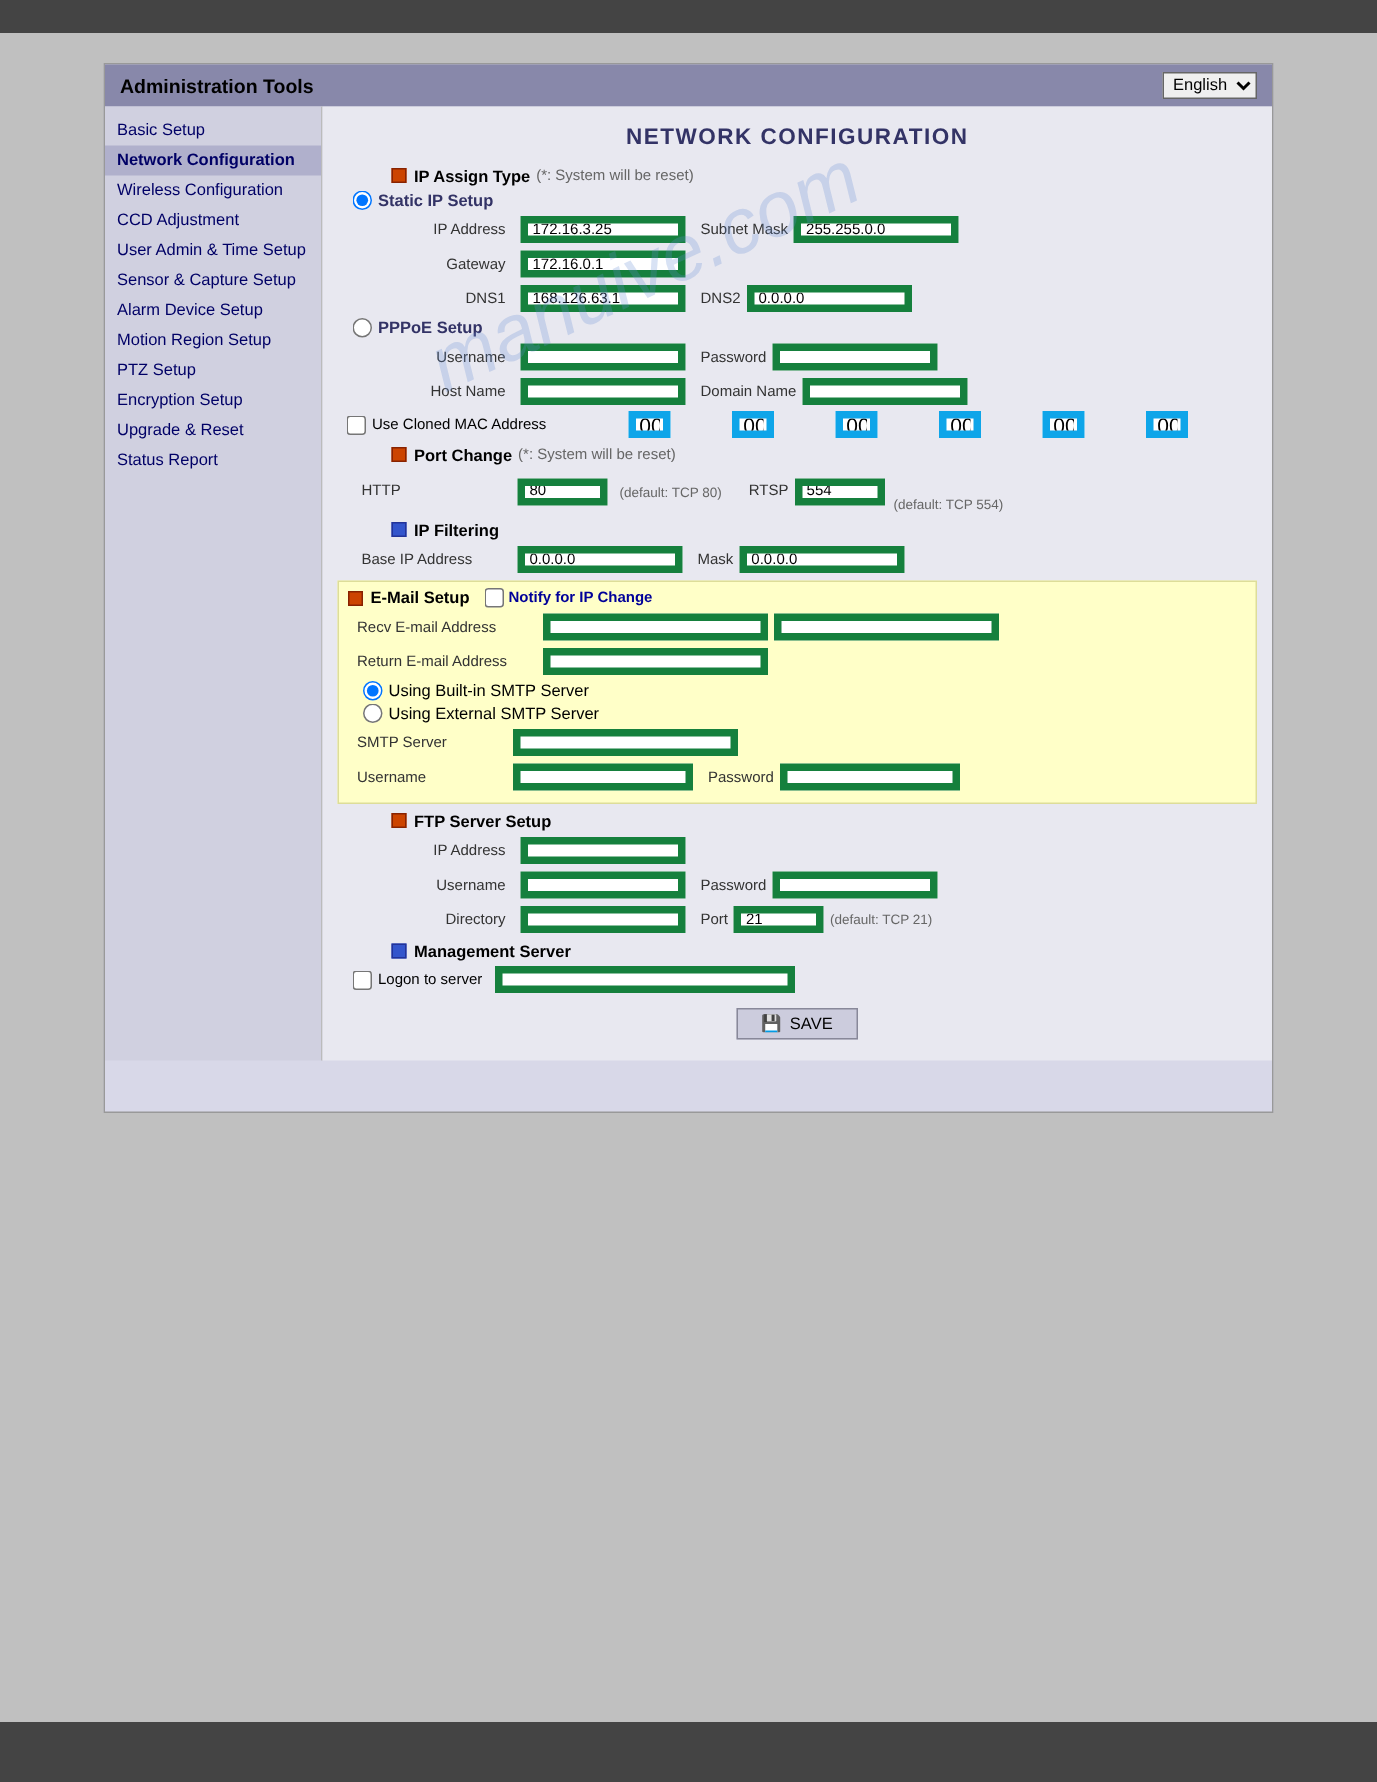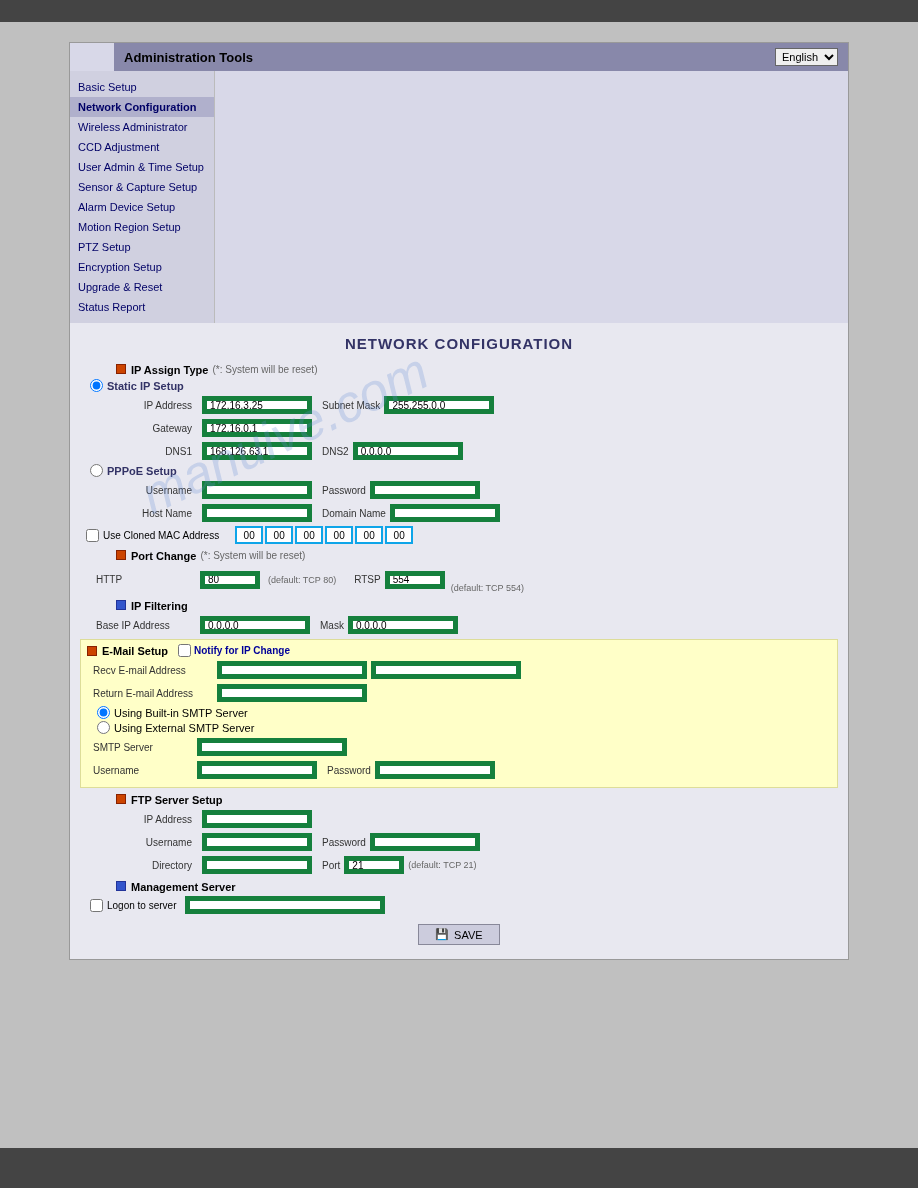--- a/index.html
+++ b/index.html
@@ -36,40 +36,38 @@
       border: 1px solid #999;
       width: 780px;
       min-height: 700px;
     }
     .admin-header {
       background: #8888aa;
       display: flex;
       align-items: center;
       justify-content: space-between;
       padding: 5px 10px;
-      margin-left: 44px;
     }
     .admin-header-title {
       color: #000;
       font-weight: bold;
       font-size: 13px;
     }
     .lang-select-container {
       display: flex;
       align-items: center;
       gap: 4px;
     }
     .lang-select {
       font-size: 11px;
       padding: 1px 2px;
       border: 1px solid #666;
     }
     .admin-body {
       display: flex;
-      flex-direction: column;
     }
     
     .sidebar {
       background: #d0d0e0;
       width: 145px;
       min-width: 145px;
       padding: 6px 0;
       border-right: 1px solid #bbb;
     }
     .sidebar-item {
@@ -167,26 +165,27 @@
       font-size: 10px;
     }
     .checkbox-row input[type=checkbox] { margin-right: 4px; }
     .mac-inputs {
       display: flex;
       gap: 2px;
       align-items: center;
     }
     .mac-input {
       width: 28px;
-      border: 2px solid #0ea5e9;
+      border: 5px solid #0ea5e9;
       padding: 1px 2px;
-      font-size: 10px;
+      font-size: 14px;
       background: #fff;
       height: 18px;
       text-align: center;
+      margin-left: 39px;
     }
     .inline-label {
       color: #333;
       font-size: 10px;
       margin: 0 4px 0 10px;
     }
     .form-group-inner {
       padding-left: 12px;
     }
     
@@ -247,21 +246,21 @@
           <option>English</option>
         </select>
       </div>
     </div>
 
     <div class="admin-body">
 
       <div class="sidebar">
         <div class="sidebar-item">Basic Setup</div>
         <div class="sidebar-item active">Network Configuration</div>
-        <div class="sidebar-item">Wireless Administrator</div>
+        <div class="sidebar-item">Wireless Configuration</div>
         <div class="sidebar-item">CCD Adjustment</div>
         <div class="sidebar-item">User Admin &amp; Time Setup</div>
         <div class="sidebar-item">Sensor &amp; Capture Setup</div>
         <div class="sidebar-item">Alarm Device Setup</div>
         <div class="sidebar-item">Motion Region Setup</div>
         <div class="sidebar-item">PTZ Setup</div>
         <div class="sidebar-item">Encryption Setup</div>
         <div class="sidebar-item">Upgrade &amp; Reset</div>
         <div class="sidebar-item">Status Report</div>
       </div>

